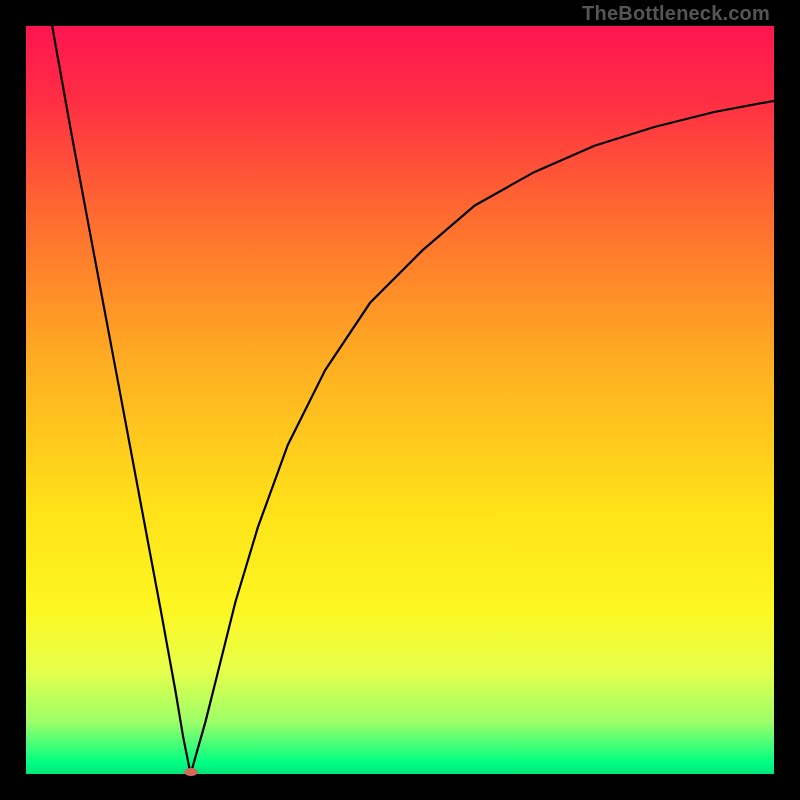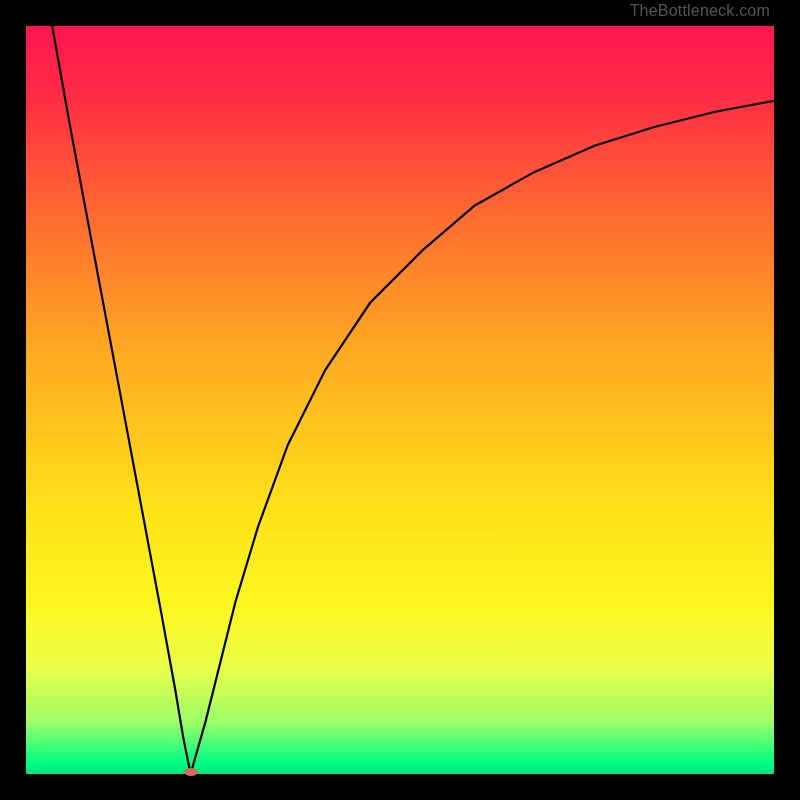--- a/index.html
+++ b/index.html
@@ -24,22 +24,22 @@
     left: 0;
     top: 0;
     width: 748px;
     height: 748px;
   }
   .watermark {
     position: absolute;
     top: 2px;
     right: 30px;
     color: #555;
-    font-size: 16px;
-    font-weight: 400;
+    font-size: 20px;
+    font-weight: 700;
     letter-spacing: 0.2px;
     user-select: none;
   }
   .bump {
     position: absolute;
     width: 14px;
     height: 8px;
     border-radius: 50%;
     pointer-events: none;
   }

